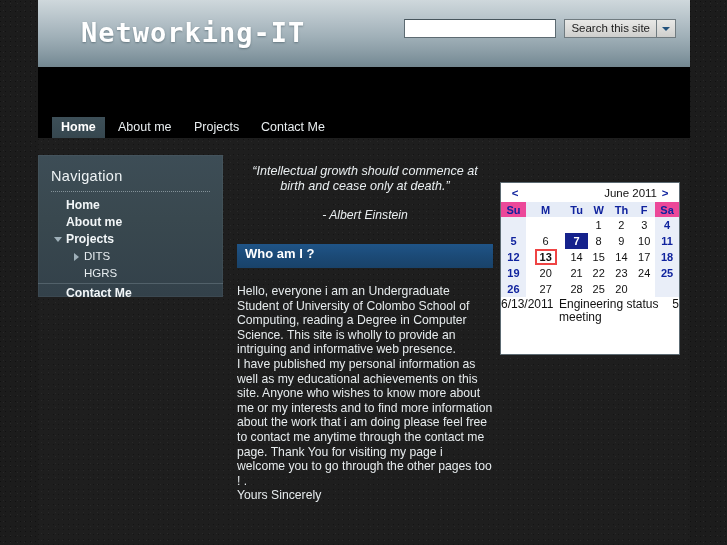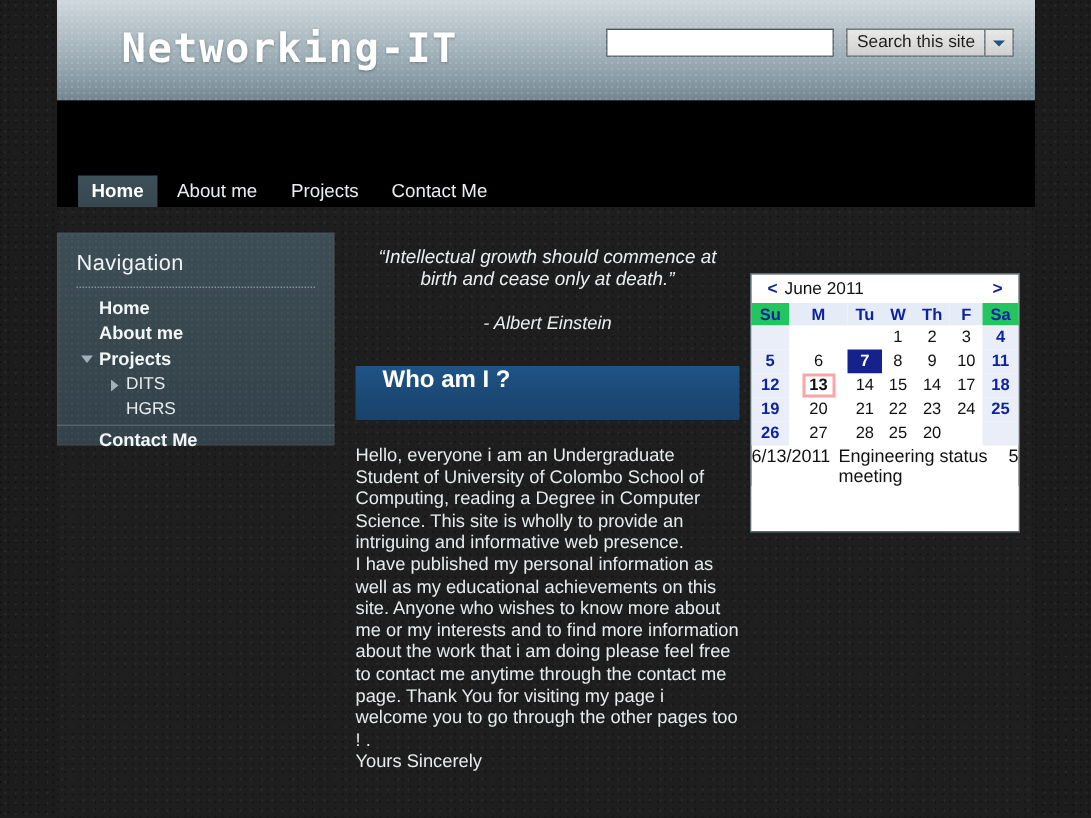--- a/index.html
+++ b/index.html
@@ -269,27 +269,27 @@
   #quote-author {
     font-family: "Liberation Sans", sans-serif;
     font-style: italic;
     font-size: 12.2px;
     color: #e9eef0;
     text-align: center;
     margin-top: 14px;
   }
   #section-bar {
     margin-top: 22px;
-    height: 36px;
+    height: 24px;
     line-height: 20px;
     background: linear-gradient(to bottom, #1f5487 0%, #1b4975 55%, #194269 100%);
     color: #ffffff;
     font-weight: bold;
-    font-size: 16px;
-    padding-left: 18px;
+    font-size: 13px;
+    padding-left: 8px;
     box-sizing: border-box;
     white-space: nowrap;
   }
   #body-text {
     margin-top: 16px;
     font-size: 12.2px;
     line-height: 14.6px;
     color: #e6ebed;
     font-family: "Liberation Sans", sans-serif;
   }
@@ -332,40 +332,40 @@
     padding: 0 6px;
   }
   #cal-nav .arrow {
     color: #10239e;
     font-weight: bold;
     width: 16px;
     text-align: center;
   }
   #cal-month {
     flex: 1;
-    text-align: left;
+    text-align: right;
     font-size: 11.5px;
     color: #111;
   }
   table.cal {
     width: 100%;
     border-collapse: collapse;
     font-size: 11px;
     font-family: "Liberation Sans", sans-serif;
   }
   table.cal th {
     font-size: 11px;
     font-weight: bold;
     color: #10239e;
     background: #e6ecf7;
     height: 15px;
     padding: 0;
     text-align: center;
   }
-  table.cal th.wk { background: #22c55e; }
+  table.cal th.wk { background: #ec4899; }
   table.cal td {
     height: 16px;
     text-align: center;
     padding: 0;
     color: #111111;
     background: #ffffff;
     font-size: 11px;
   }
   table.cal td.wk {
     background: #e9eef8;
@@ -376,21 +376,21 @@
     background: #15228c;
     color: #ffffff;
     font-weight: bold;
   }
   table.cal td.today {
     font-weight: bold;
     color: #111111;
   }
   table.cal td.today span {
     display: inline-block;
-    border: 2px solid #fca5a5;
+    border: 2px solid #ef4444;
     line-height: 12px;
     padding: 0 3px;
     min-width: 12px;
   }
   #cal-events {
     font-size: 11px;
     color: #111;
     padding: 1px 0 0 0;
   }
   #cal-events table {

